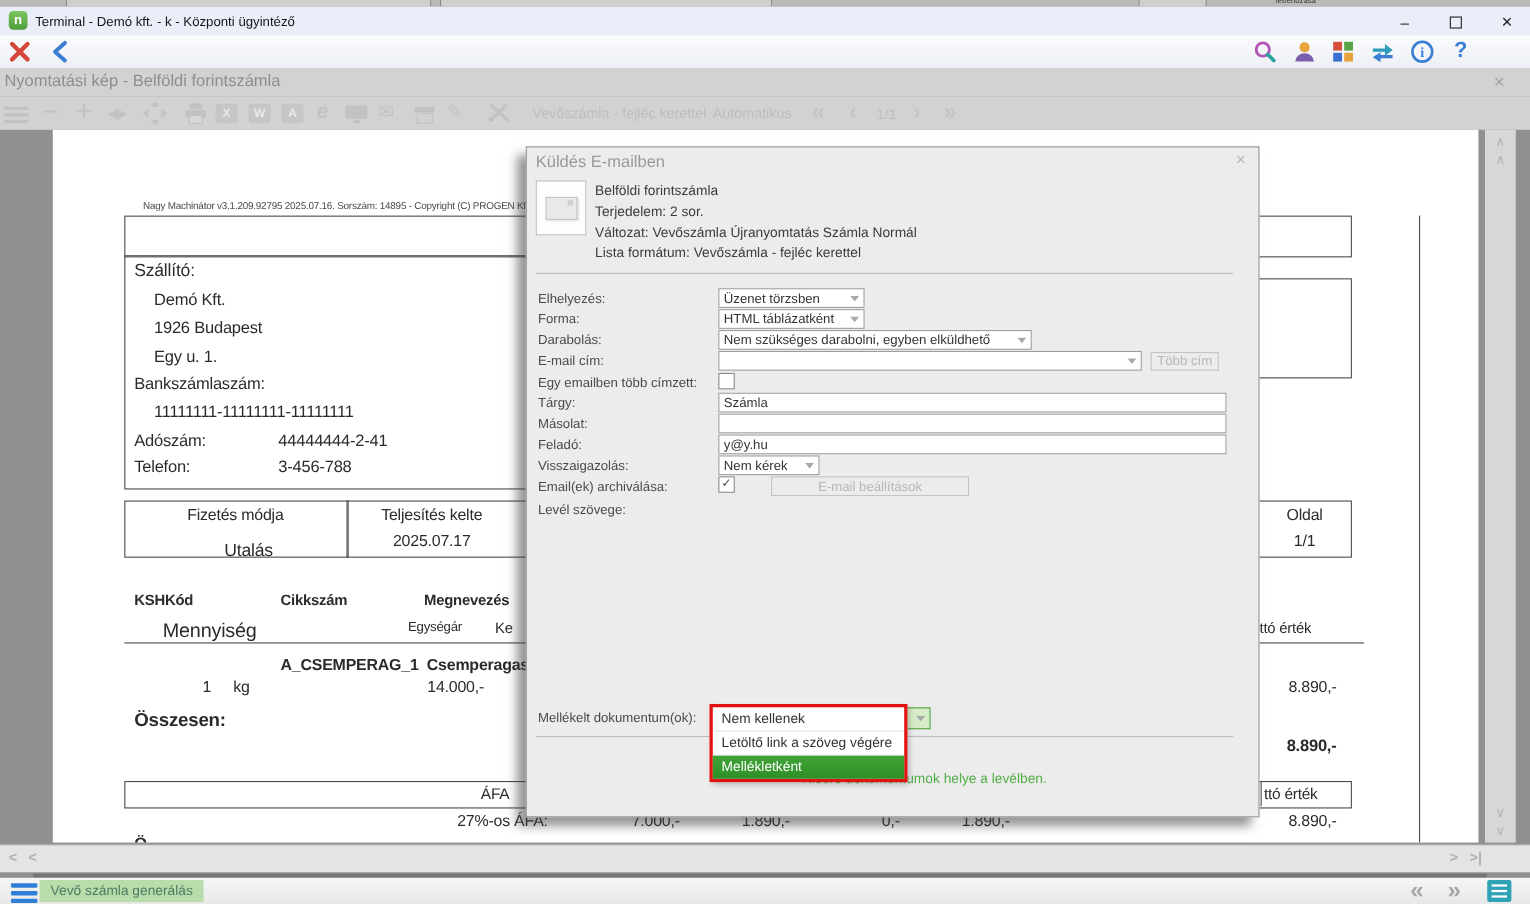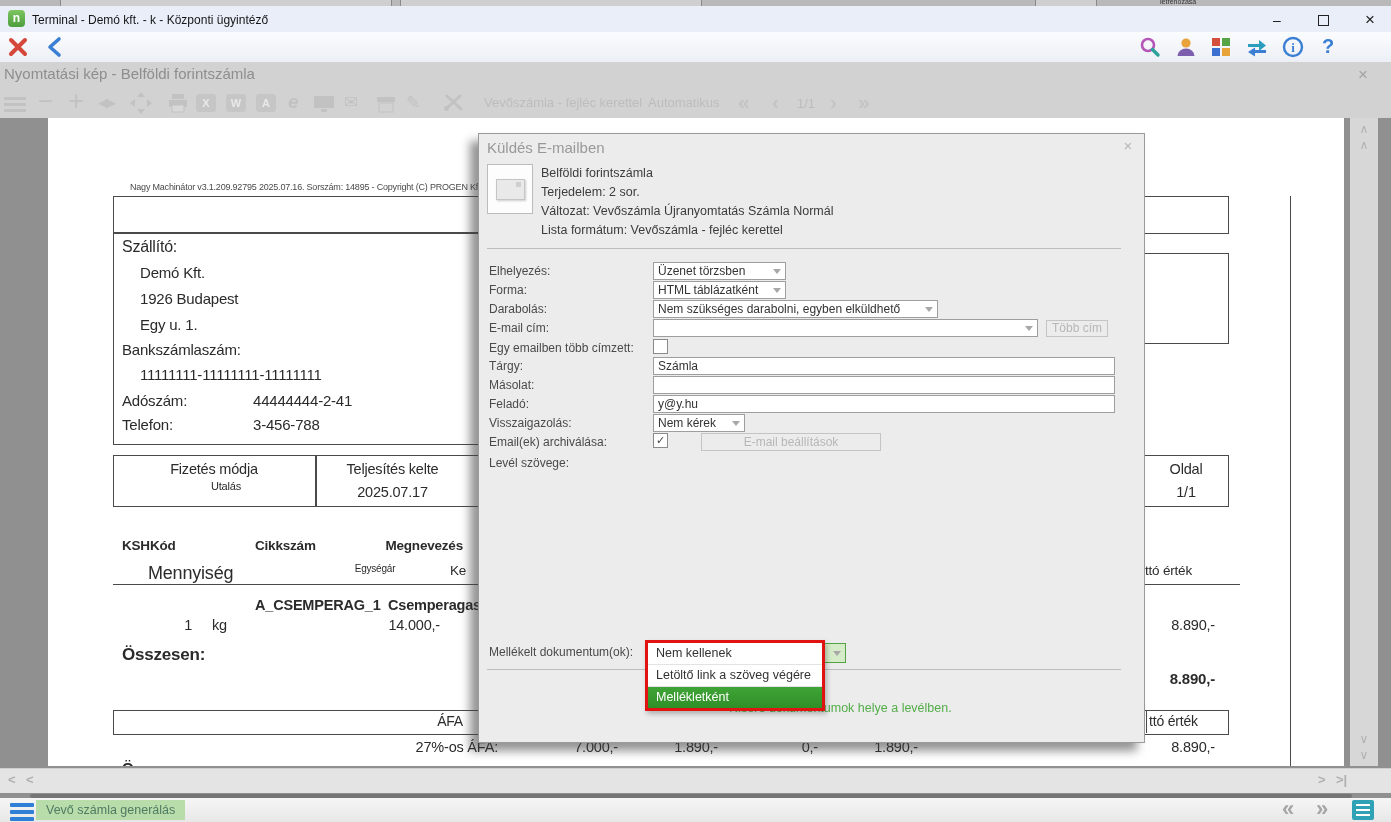--- a/index.html
+++ b/index.html
@@ -232,31 +232,31 @@
     <div class="a inv" style="left:92px;top:248px;font-size:15px;">11111111-11111111-11111111</div>
     <div class="a inv" style="left:74px;top:274px;font-size:15px;">Adószám:</div>
     <div class="a inv" style="left:205px;top:274px;font-size:15px;">44444444-2-41</div>
     <div class="a inv" style="left:74px;top:298px;font-size:15px;">Telefon:</div>
     <div class="a inv" style="left:205px;top:298px;font-size:15px;">3-456-788</div>
 
     <div class="a bx" style="left:65px;top:337px;width:202px;height:50px;"></div>
     <div class="a bx" style="left:267px;top:337px;width:300px;height:50px;"></div>
     <div class="a bx" style="left:1052px;top:337px;width:127px;height:50px;"></div>
     <div class="a inv ct" style="left:65px;top:343px;width:202px;font-size:14.5px;">Fizetés módja</div>
-    <div class="a inv ct" style="left:65px;top:362px;width:226px;font-size:11px;">Utalás</div>
+    <div class="a inv ct" style="left:65px;top:374px;width:226px;font-size:16px;">Utalás</div>
     <div class="a inv ct" style="left:267px;top:343px;width:155px;font-size:14.5px;">Teljesítés kelte</div>
     <div class="a inv ct" style="left:267px;top:366px;width:155px;font-size:14.5px;">2025.07.17</div>
     <div class="a inv ct" style="left:1097px;top:343px;width:82px;font-size:14.5px;">Oldal</div>
     <div class="a inv ct" style="left:1097px;top:366px;width:82px;font-size:14.5px;">1/1</div>
 
     <div class="a inv b" style="left:74px;top:420px;font-size:13.5px;">KSHKód</div>
     <div class="a inv b" style="left:207px;top:420px;font-size:13.5px;">Cikkszám</div>
     <div class="a inv b rt" style="left:315px;top:420px;width:100px;font-size:13.5px;">Megnevezés</div>
     <div class="a inv" style="left:100px;top:445px;font-size:18px;">Mennyiség</div>
-    <div class="a inv rt" style="left:282px;top:445px;width:90px;font-size:10px;text-align:center;">Egységár</div>
+    <div class="a inv rt" style="left:282px;top:445px;width:90px;font-size:12px;">Egységár</div>
     <div class="a inv" style="left:402px;top:445px;font-size:13.5px;">Ke</div>
     <div class="a inv" style="left:1097px;top:445px;font-size:13.5px;">ttó érték</div>
     <div class="a" style="left:65px;top:466px;width:1127px;height:1px;background:#4a4a4a;"></div>
 
     <div class="a inv b" style="left:207px;top:479px;font-size:14.5px;">A_CSEMPERAG_1</div>
     <div class="a inv b" style="left:340px;top:479px;font-size:14.5px;">Csemperagasz</div>
     <div class="a inv rt" style="left:84px;top:499px;width:60px;font-size:14.5px;">1</div>
     <div class="a inv" style="left:164px;top:499px;font-size:14.5px;">kg</div>
     <div class="a inv rt" style="left:302px;top:499px;width:90px;font-size:14.5px;">14.000,-</div>
     <div class="a inv rt" style="left:1077px;top:499px;width:90px;font-size:14.5px;">8.890,-</div>

